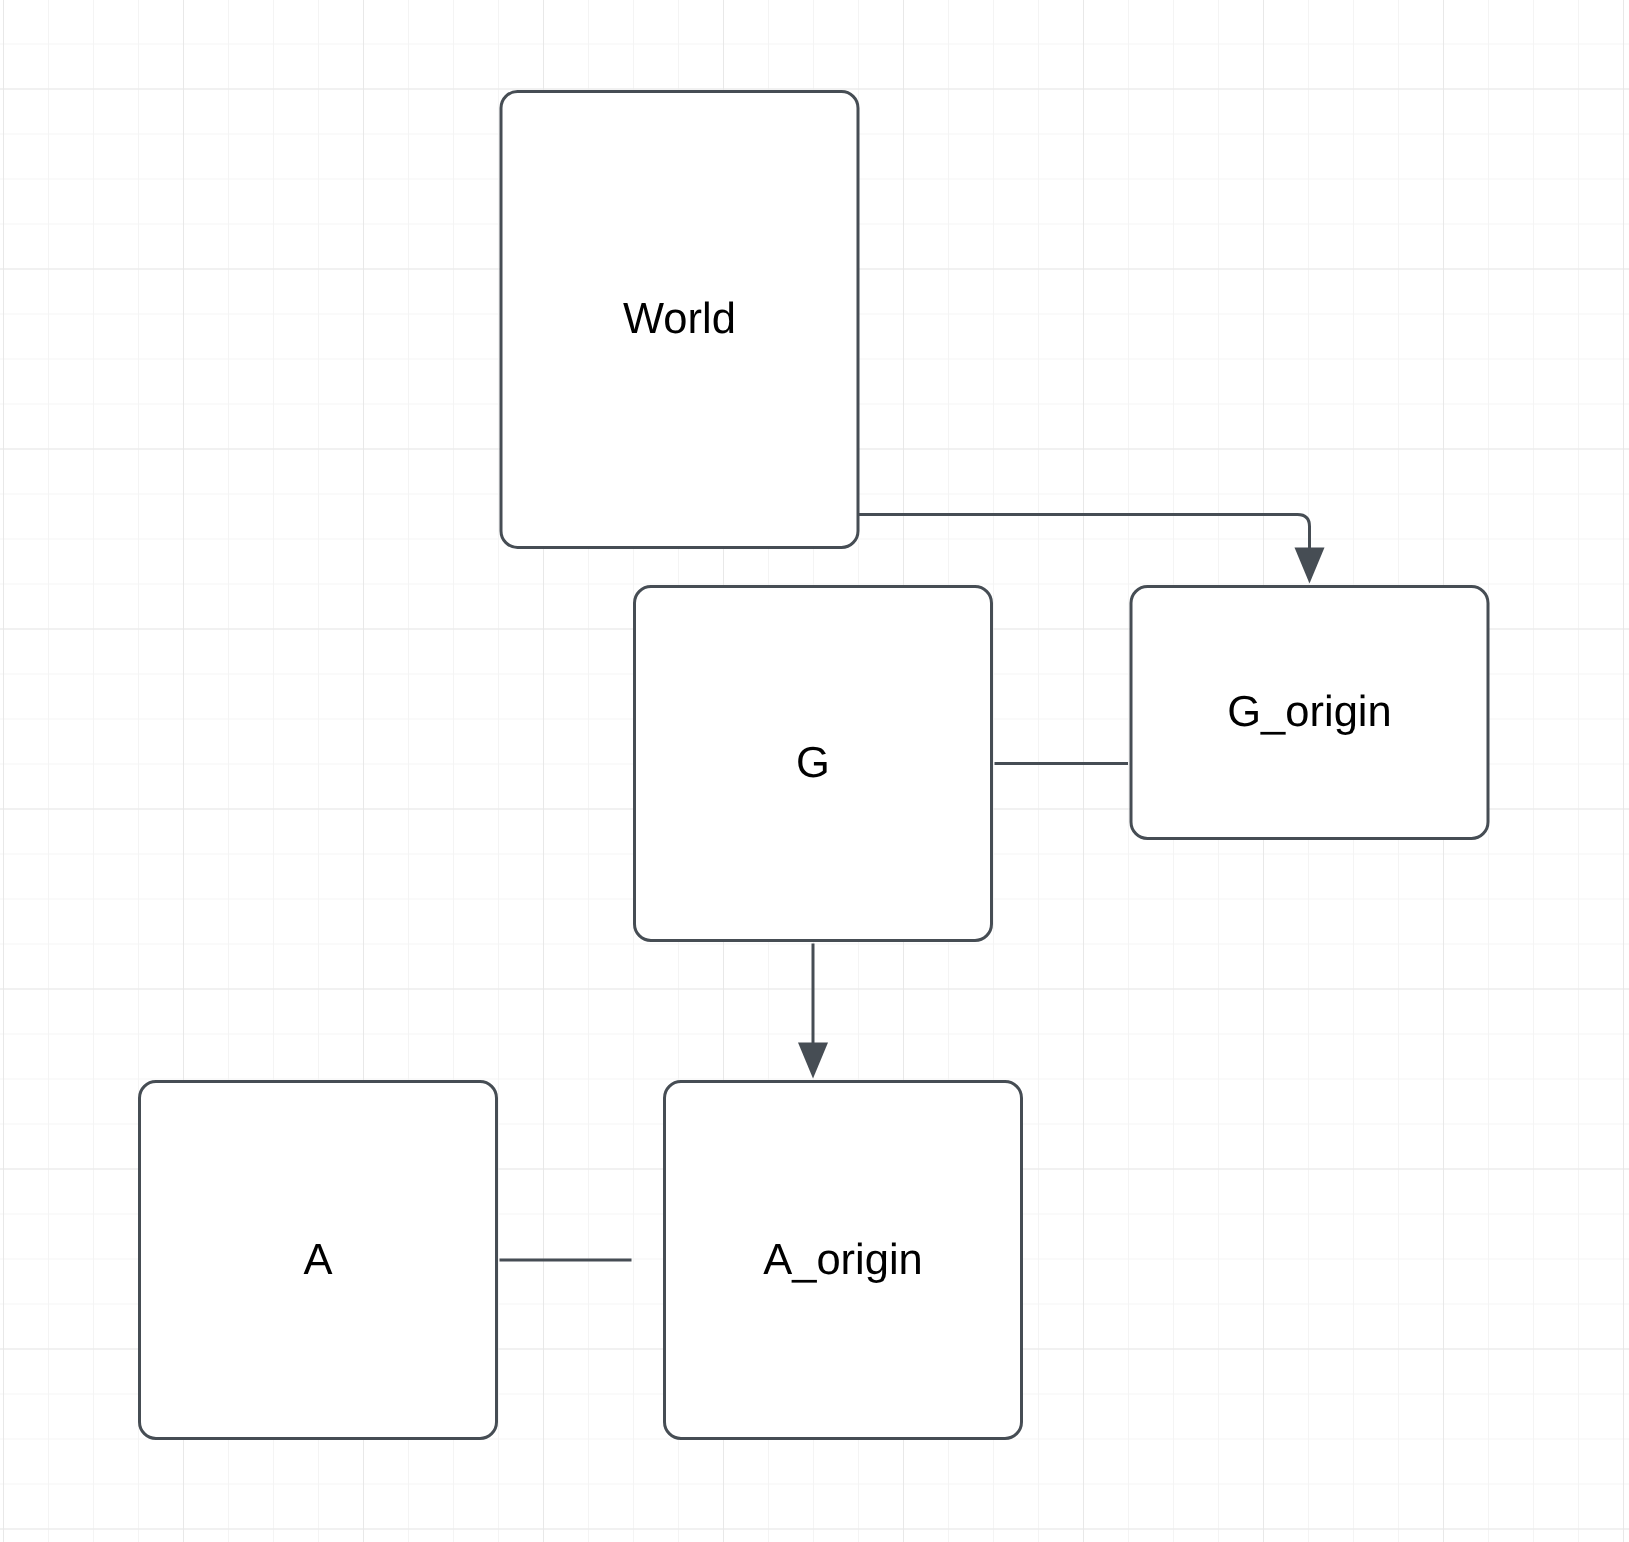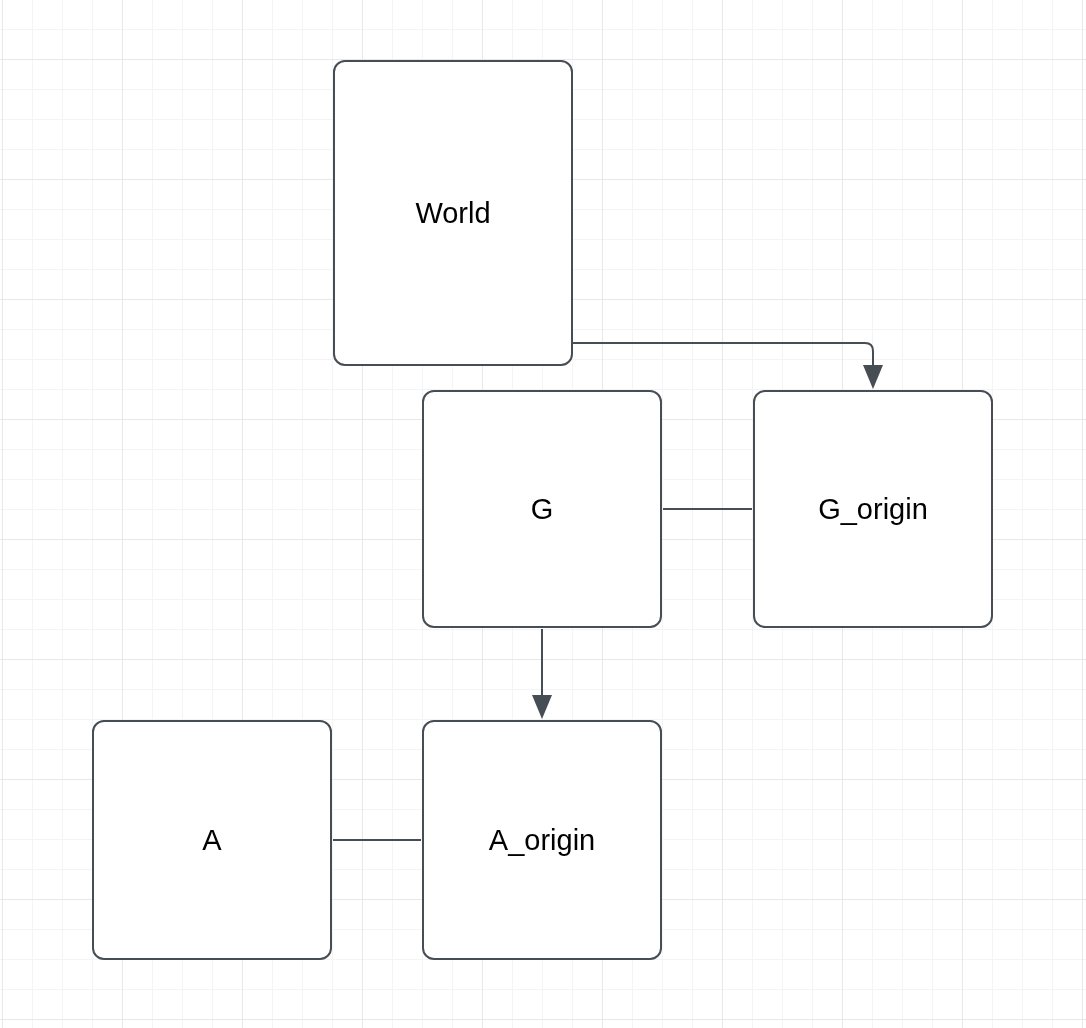--- a/index.html
+++ b/index.html
@@ -52,23 +52,23 @@
     align-items: center;
     justify-content: center;
     color: var(--text);
     font-size: 29px;
     line-height: 1.2;
     text-align: center;
     cursor: default;
   }
   .node-world    { left: 333px; top:  60px; width: 240px; height: 306px; }
   .node-g        { left: 422px; top: 390px; width: 240px; height: 238px; }
-  .node-g-origin { left: 753px; top: 390px; width: 240px; height: 238px; }
+  .node-g-origin { left: 753px; top: 390px; width: 240px; height: 170px; }
   .node-a        { left:  92px; top: 720px; width: 240px; height: 240px; }
-  .node-a-origin { left: 422px; top: 720px; width: 240px; height: 240px; }
+  .node-a-origin { left: 442px; top: 720px; width: 240px; height: 240px; }
 </style>
 </head>
 <body>
 
 <div class="canvas">
 
   <svg class="edges-layer" width="1086" height="1028" viewBox="0 0 1086 1028">
 
     <g>
       <path class="edge" d="M453,298 L453,335 Q453,343 461,343 L865,343 Q873,343 873,351 L873,366"></path>

